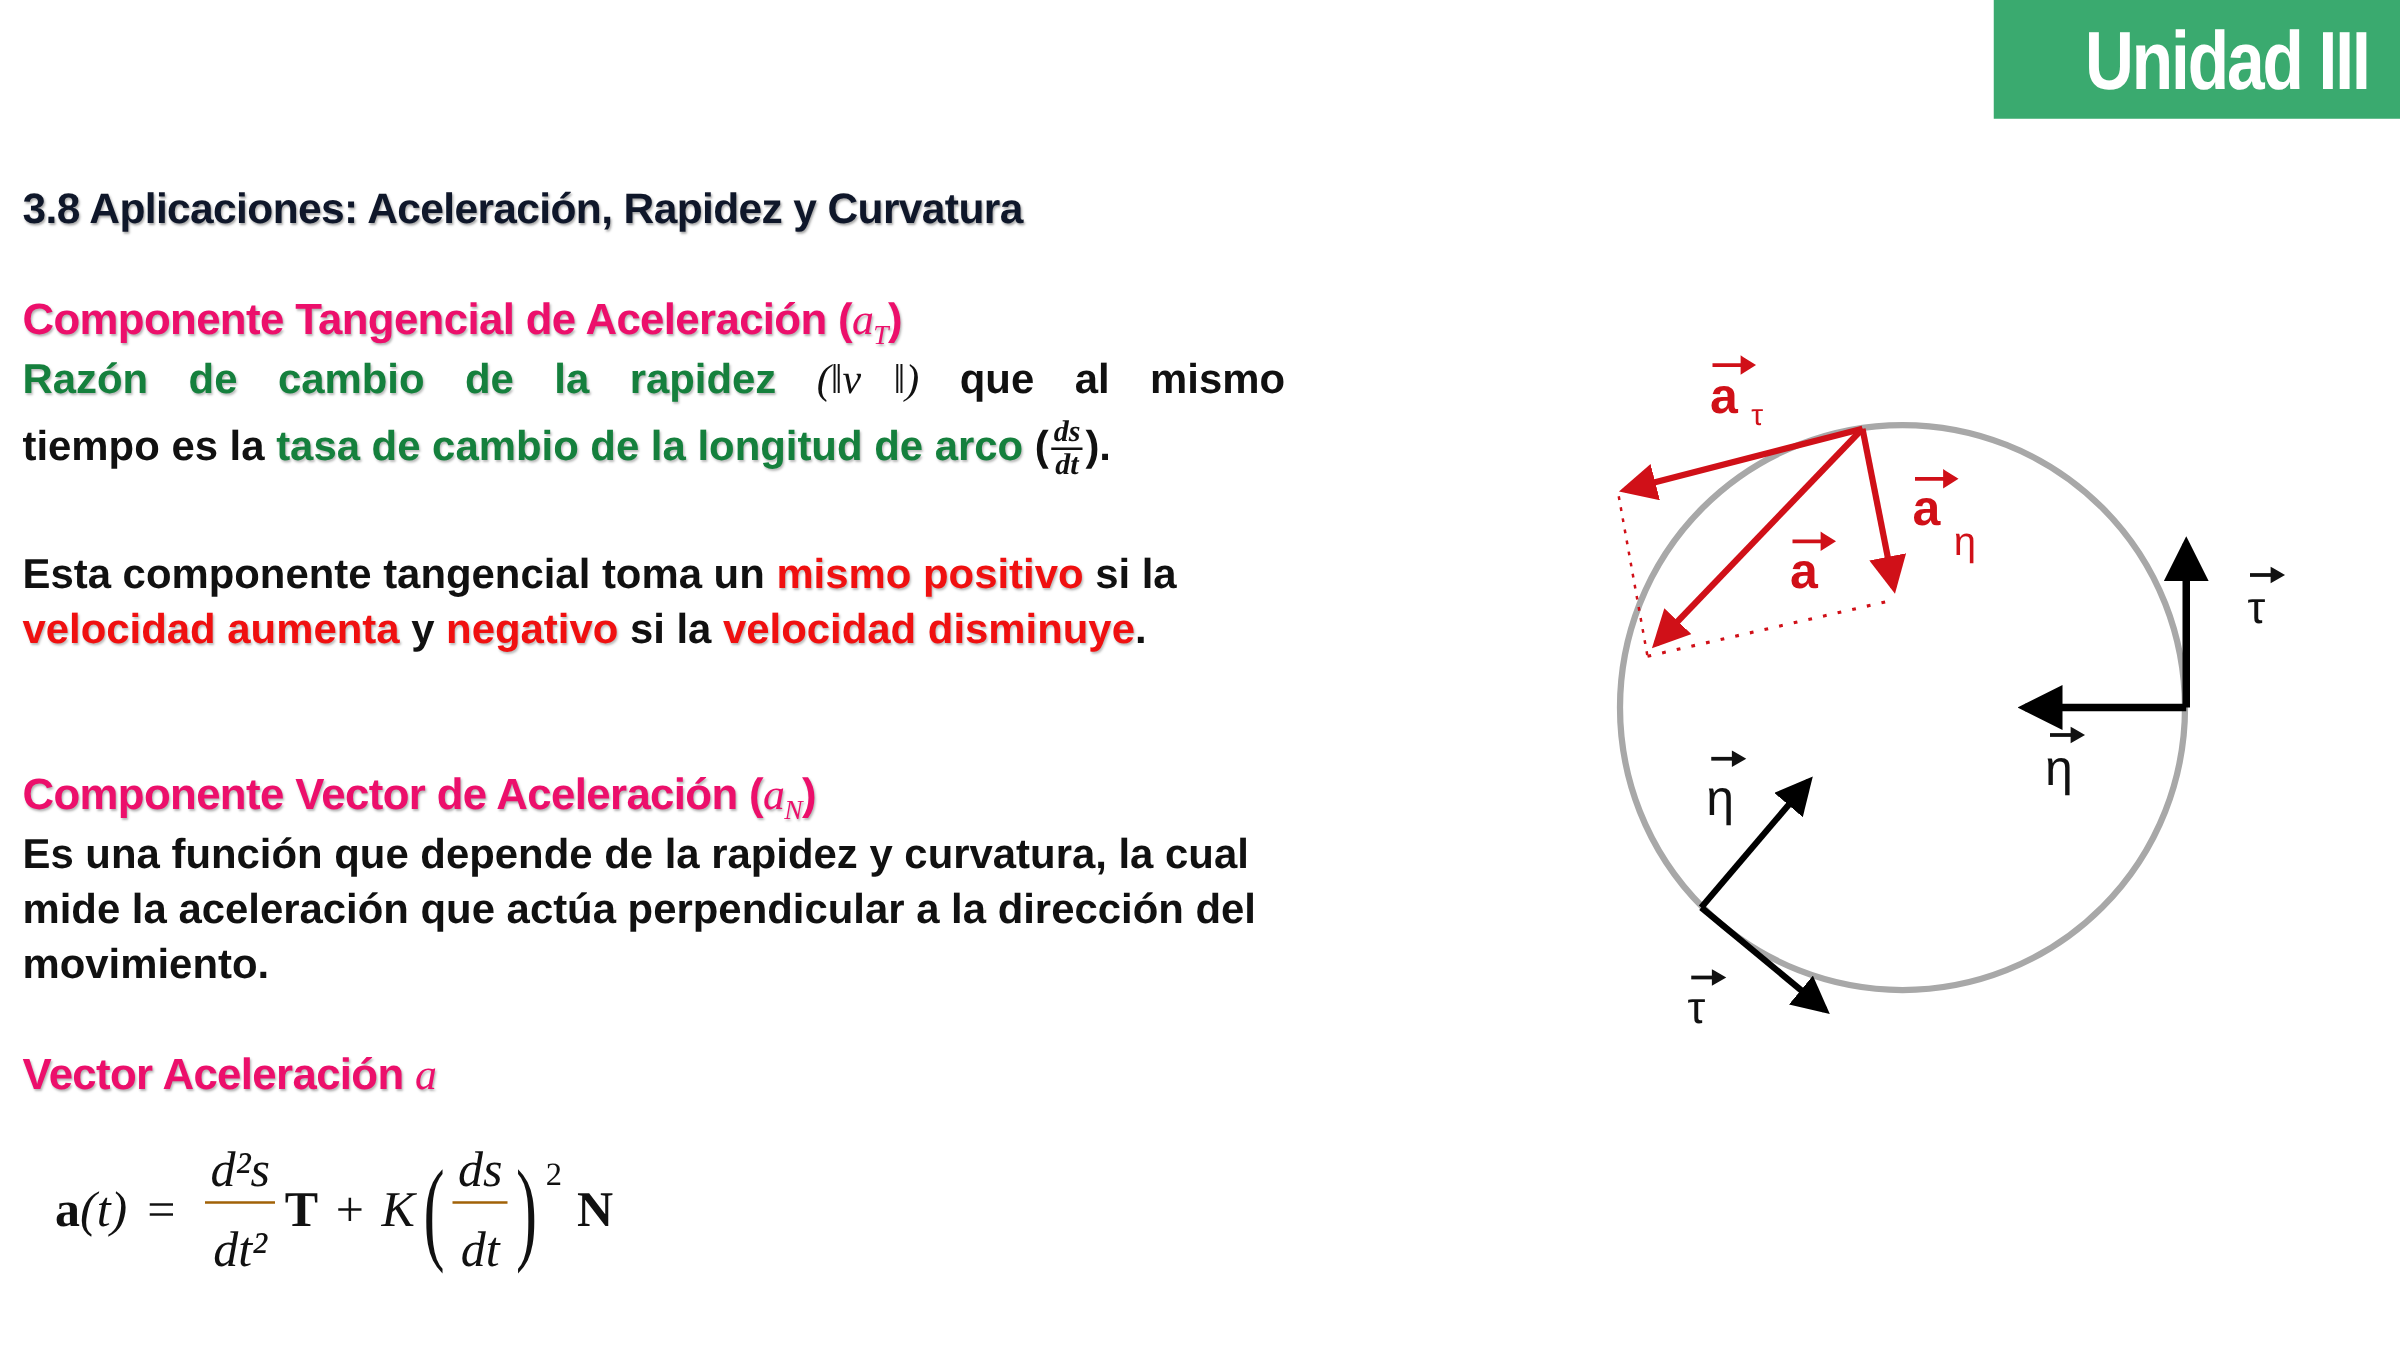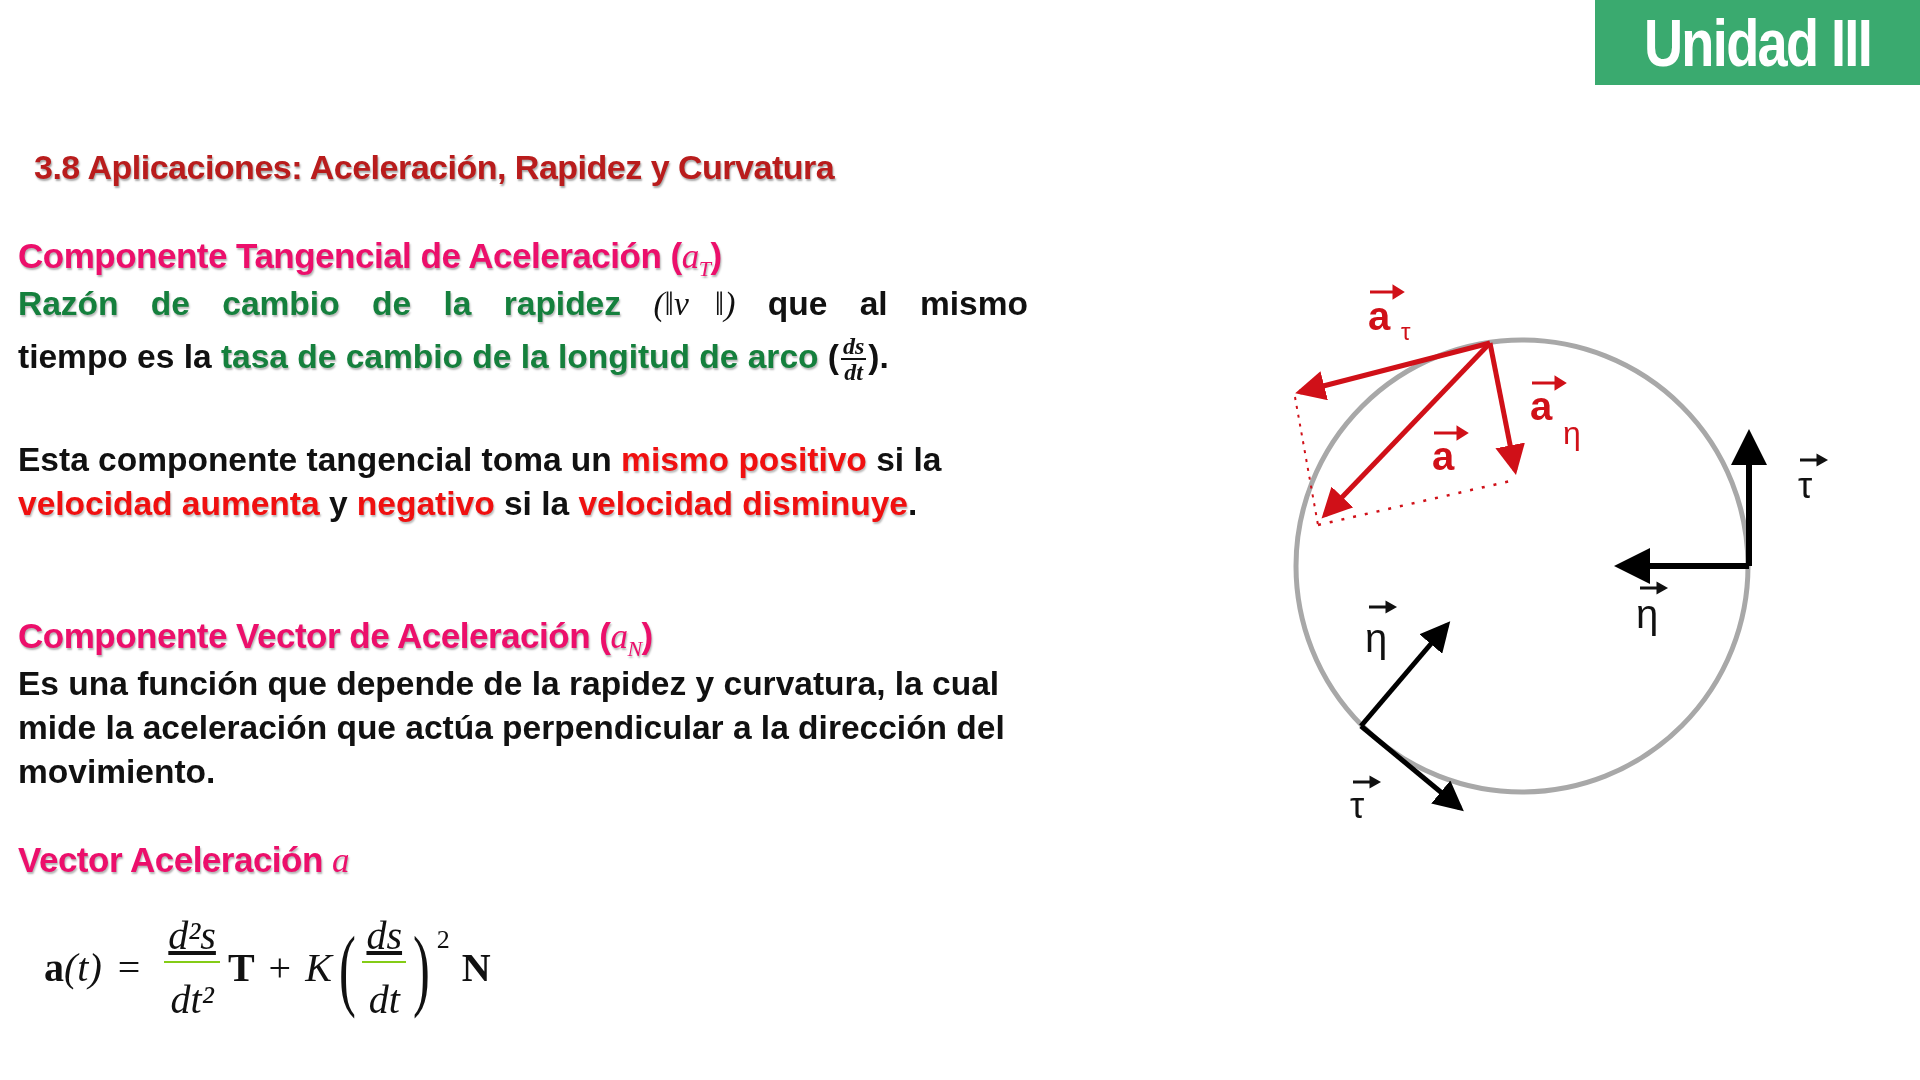--- a/index.html
+++ b/index.html
@@ -2,31 +2,31 @@
 <html><head>
 <meta charset="utf-8">
 <style>
   html, body { margin:0; padding:0; }
   body {
     width:1920px; height:1080px; position:relative; overflow:hidden;
     background:#ffffff;
     font-family:"Liberation Sans", sans-serif;
   }
   .badge {
-    position:absolute; left:1595px; top:0; width:325px; height:85px;
+    position:absolute; left:1595px; top:0; width:325px; height:95px;
     background:#3aaa6f; color:#fff;
     font-family:"Liberation Sans", sans-serif; font-weight:bold;
     font-size:66px; letter-spacing:-2px;
-    display:flex; align-items:center; justify-content:center;
+    display:flex; align-items:center; justify-content:flex-end;
     transform-origin:center; 
   }
   .badge span { display:inline-block; transform:scaleX(0.82); }
   .section-title {
-    position:absolute; left:34px; top:148px;
-    color:#b91c1c; font-weight:bold; font-size:34px;
+    position:absolute; left:18px; top:148px;
+    color:#0f172a; font-weight:bold; font-size:34px;
     text-shadow:1px 2px 2px rgba(0,0,0,0.35);
     letter-spacing:-0.5px;
   }
   .heading {
     color:#ec0f6b; font-weight:bold; font-size:35px;
     text-shadow:1px 2px 2px rgba(0,0,0,0.3);
     letter-spacing:-0.5px;
   }
   .heading .math { font-family:"Liberation Serif", serif; font-style:italic; font-weight:normal; }
   .heading sub { font-size:22px; }
@@ -43,21 +43,21 @@
     font-size:24px; line-height:24px; margin:0 2px;
   }
   .frac .num { border-bottom:2px solid #111; padding:0 2px; }
   .math-v { font-family:"Liberation Serif", serif; font-style:italic; font-weight:normal; }
   .formula {
     position:absolute; left:44px; top:912px;
     font-family:"Liberation Serif", serif; font-size:40px; color:#111;
     display:flex; align-items:center;
   }
   .formula .f { display:inline-flex; flex-direction:column; align-items:center; margin:0 8px; }
-  .formula .f .n { border-bottom:2px solid #84cc16; padding:0 4px 2px; font-style:italic;text-decoration:underline; }
+  .formula .f .n { border-bottom:2px solid #a16207; padding:0 4px 2px; font-style:italic; }
   .formula .f .d { padding-top:13px; font-style:italic; }
   .formula .big { font-size:92px; font-weight:100; line-height:1; transform:scaleX(0.55); display:inline-block; }
   .diagram { position:absolute; left:1240px; top:270px; }
 </style>
 </head>
 <body>
 
 <div class="badge">
   <span>Unidad III</span>
 </div>

